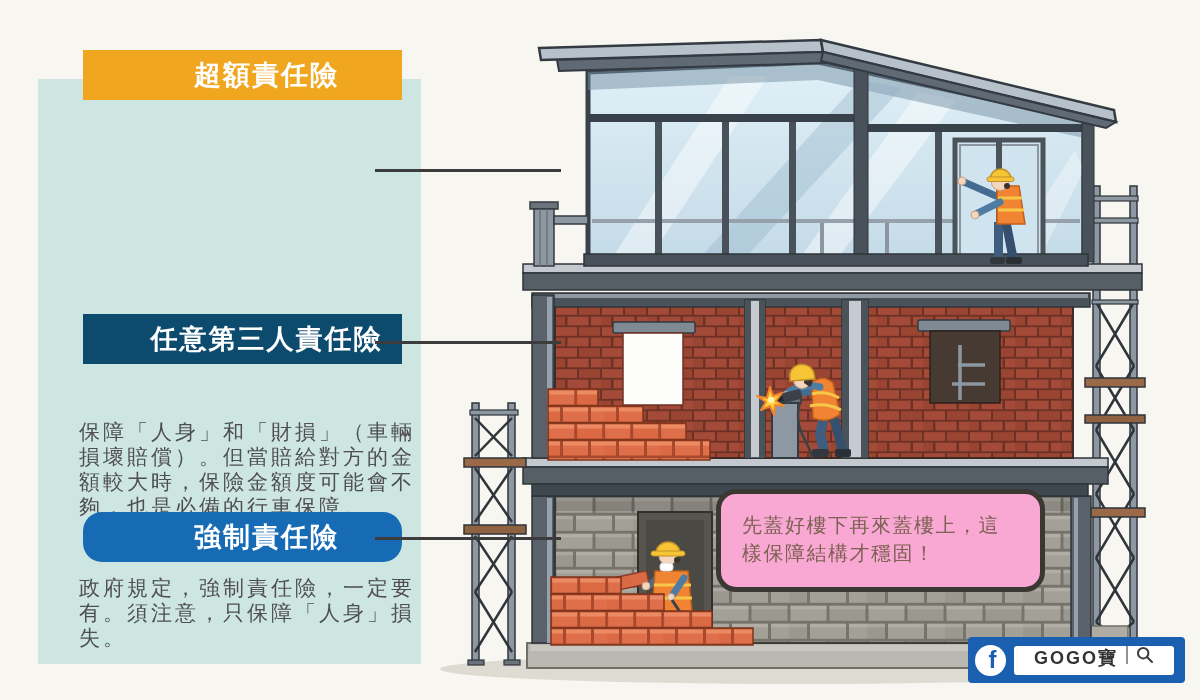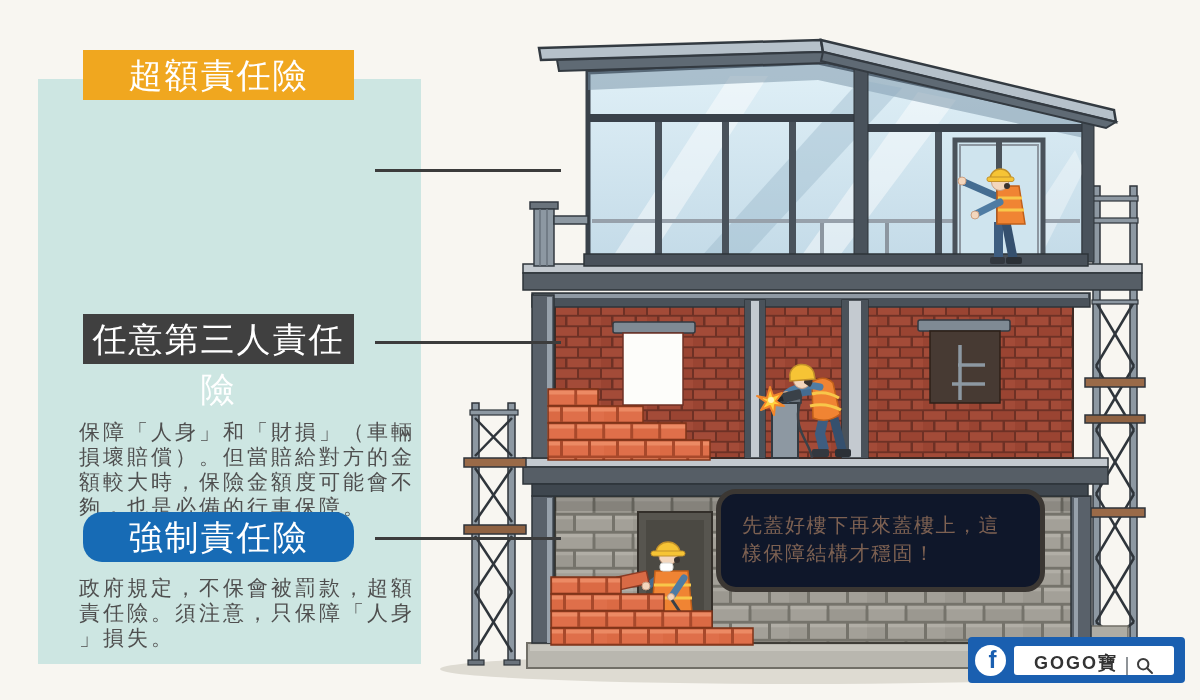--- a/index.html
+++ b/index.html
@@ -1,62 +1,62 @@
 <!DOCTYPE html>
 <html><head>
 <meta charset="utf-8">
 <style>
   html,body{margin:0;padding:0;}
   .stage{position:relative;width:1200px;height:700px;overflow:hidden;
          background:#f8f6f1;font-family:"Liberation Sans","DejaVu Sans",sans-serif;}
   
   .teal-panel{position:absolute;left:38px;top:79px;width:383px;height:585px;background:#cde6e2;z-index:1;}
   .sec-header{position:absolute;left:83px;width:271px;height:50px;z-index:3;
-              color:#fff;font-size:34px;font-weight:normal;letter-spacing:2px;
-              text-align:center;line-height:50px;}
+              color:#fff;font-size:27px;font-weight:bold;letter-spacing:2px;
+              text-align:center;line-height:50px;padding-left:48px;}
   .hd-1{top:50px;} .hd-2{top:314px;} .hd-3{top:512px;border-radius:19px;}
   .sec-body{position:absolute;left:79px;width:337px;z-index:3;color:#4f4f4f;
             font-size:21px;line-height:25px;letter-spacing:3px;
             line-break:anywhere;word-break:break-all;}
   .bd-1{top:114px;} .bd-2{top:378px;margin-top:41px;} .bd-3{top:575px;}
   
   .connector{position:absolute;left:375px;width:186px;height:2.5px;background:#3c3c3c;z-index:5;}
   .cn-1{top:169px;} .cn-2{top:341px;} .cn-3{top:537px;}
   
   .illustration{position:absolute;left:430px;top:0;z-index:2;}
   
   .bubble{position:absolute;left:716px;top:489px;width:319px;height:93px;z-index:6;
-          background:#0f172a;border:5px solid #3b3733;border-radius:20px;}
+          background:#f9a8d4;border:5px solid #3b3733;border-radius:20px;}
   .bubble-text{margin:17px 0 0 21px;width:262px;color:#7d6152;font-size:20px;
                line-height:28px;letter-spacing:1.5px;line-break:anywhere;word-break:break-all;}
   
   .fb-badge{position:absolute;left:968px;top:637px;width:217px;height:46px;z-index:7;
             border-radius:4px;display:flex;align-items:center;}
   .fb-circle{width:31px;height:31px;margin-left:7px;border-radius:50%;background:#fff;
              display:flex;align-items:center;justify-content:center;}
   .fb-f{font-size:24px;font-weight:bold;padding-left:4px;line-height:1;}
   .brand-box{margin-left:8px;width:160px;height:29px;background:#fff;border-radius:3px;
-             display:flex;align-items:flex-end;justify-content:center;gap:8px;}
+             display:flex;align-items:flex-start;justify-content:center;gap:8px;}
   .brand-text{font-size:18px;font-weight:bold;color:#333;letter-spacing:2px;}
   .brand-divider{width:2px;height:18px;background:#8f9498;}
 </style>
 </head>
 <body>
 
 <div class="stage">
 
   <div class="teal-panel"></div>
 
   <div class="sec-header hd-1" style="background-color: rgb(240, 167, 31);">超額責任險</div>
 
-  <div class="sec-header hd-2" style="background-color: #404040;">任意第三人責任險</div>
+  <div class="sec-header hd-2" style="background-color: #0c4a6e;">任意第三人責任險</div>
   <div class="sec-body bd-2">保障「人身」和「財損」（車輛損壞賠償）。但當賠給對方的金額較大時，保險金額度可能會不夠，也是必備的行車保障。</div>
 
   <div class="sec-header hd-3" style="background-color: rgb(23, 107, 181);">強制責任險</div>
-  <div class="sec-body bd-3">政府規定，不保會被罰款，超額責任險。須注意，只保障「人身」損失。</div>
+  <div class="sec-body bd-3">政府規定，強制責任險，一定要有。須注意，只保障「人身」損失。</div>
 
   <div class="connector cn-1"></div>
   <div class="connector cn-2"></div>
   <div class="connector cn-3"></div>
 
   <svg class="illustration" width="770" height="700" viewBox="430 0 770 700">
     <defs>
       <linearGradient id="glassGrad" x1="0" y1="0" x2="0" y2="1">
         <stop offset="0" stop-color="#e0f0f7"></stop>
           <stop offset="1" stop-color="#c4dbe8"></stop>

